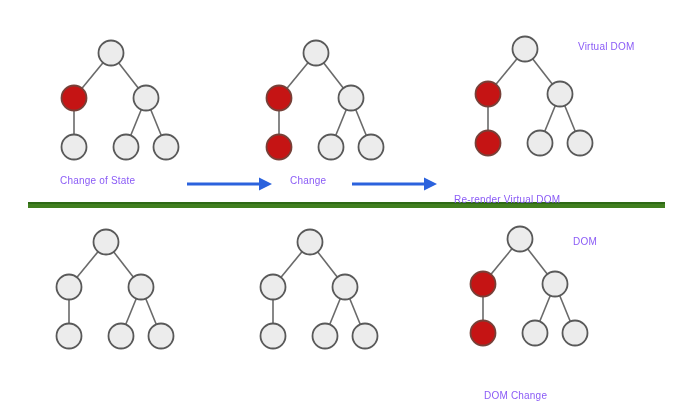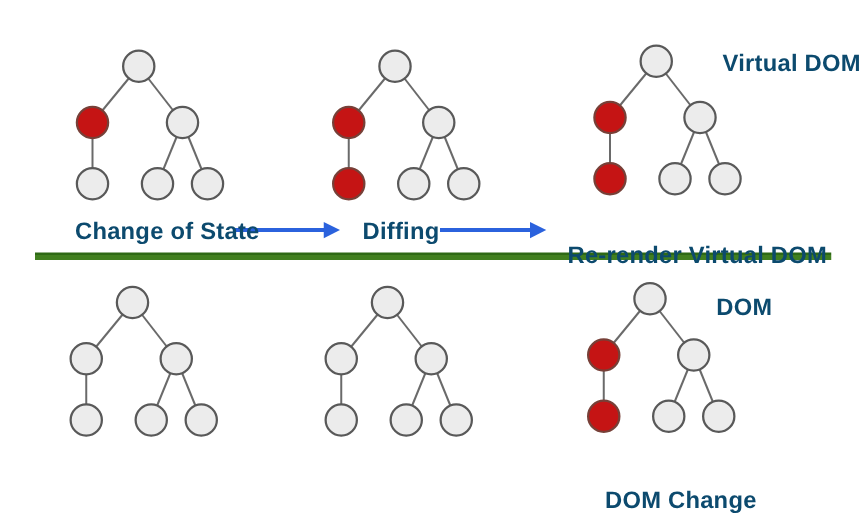--- a/index.html
+++ b/index.html
@@ -15,24 +15,24 @@
     background: #ffffff;
     overflow: hidden;
   }
   .diagram-svg {
     position: absolute;
     left: 0;
     top: 0;
   }
   .lbl {
     position: absolute;
-    font-weight: bold;
-    font-size: 19px;
+    font-weight: normal;
+    font-size: 10px;
     letter-spacing: 0.2px;
-    color: #0c4a6e;
+    color: #8b5cf6;
     white-space: nowrap;
   }
   .divider {
     position: absolute;
     left: 28px;
     top: 202px;
     width: 637px;
     height: 6px;
     background: linear-gradient(to bottom, #2e6915 0%, #2e6915 30%, #417f1f 30%, #417f1f 100%);
   }
@@ -130,21 +130,21 @@
         <polygon points="437,184 424,177.5 424,190.5" fill="#2b62dd"></polygon>
       </g>
     </svg>
 
   <div class="divider"></div>
 
   <div class="lbl" style="left:578px; top:41px;">Virtual DOM</div>
 
   <div class="lbl" style="left:60px; top:175px;">Change of State</div>
 
-  <div class="lbl" style="left:290px; top:175px;">Diffing</div>
+  <div class="lbl" style="left:290px; top:175px;">Change</div>
 
   <div class="lbl" style="left:454px; top:174px;margin-top:20px;">Re-render Virtual DOM</div>
 
   <div class="lbl" style="left:573px; top:236px;">DOM</div>
 
   <div class="lbl" style="left:484px; top:358px;margin-top:32px;">DOM Change</div>
 
 </div>
 
 </body></html>

